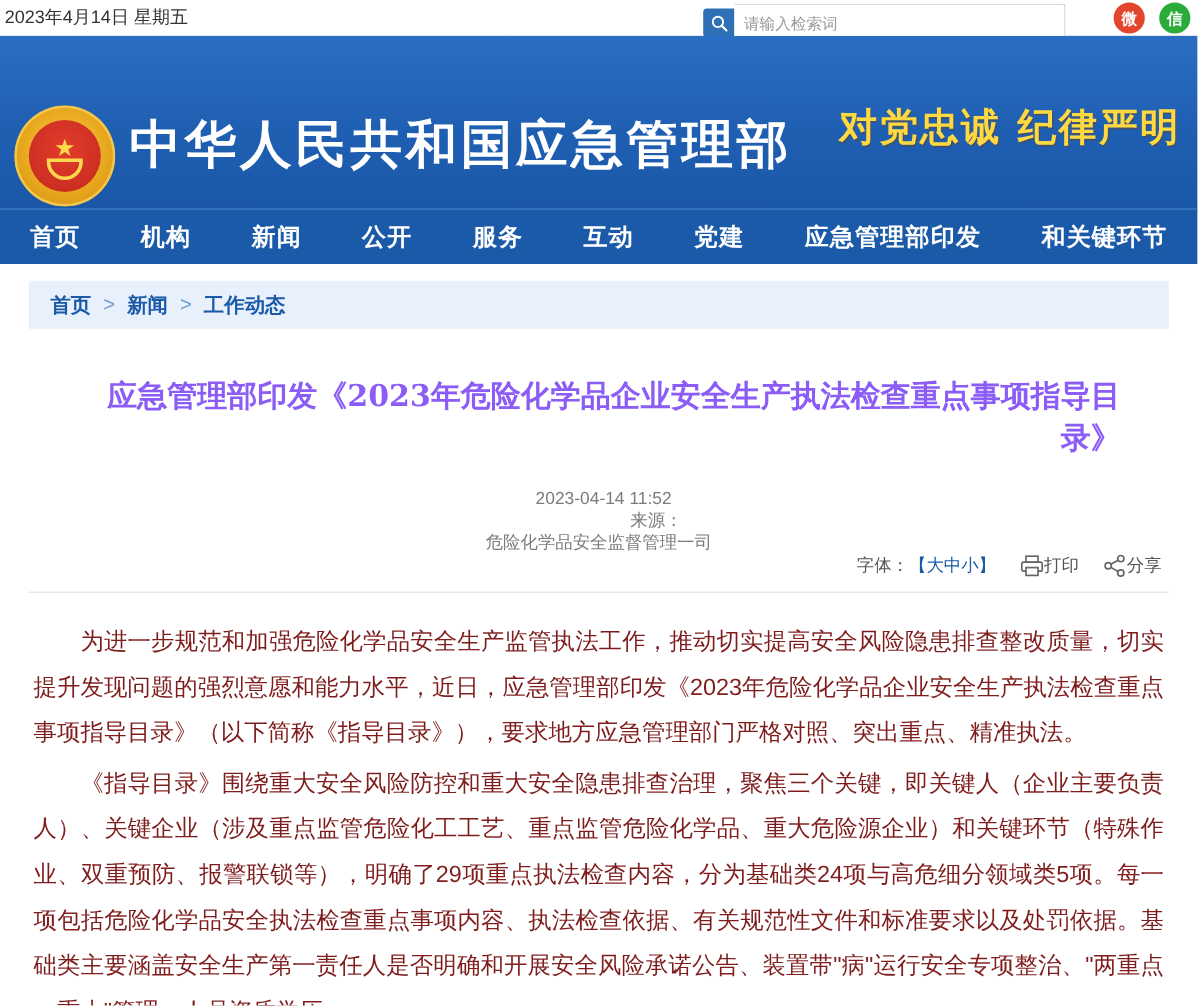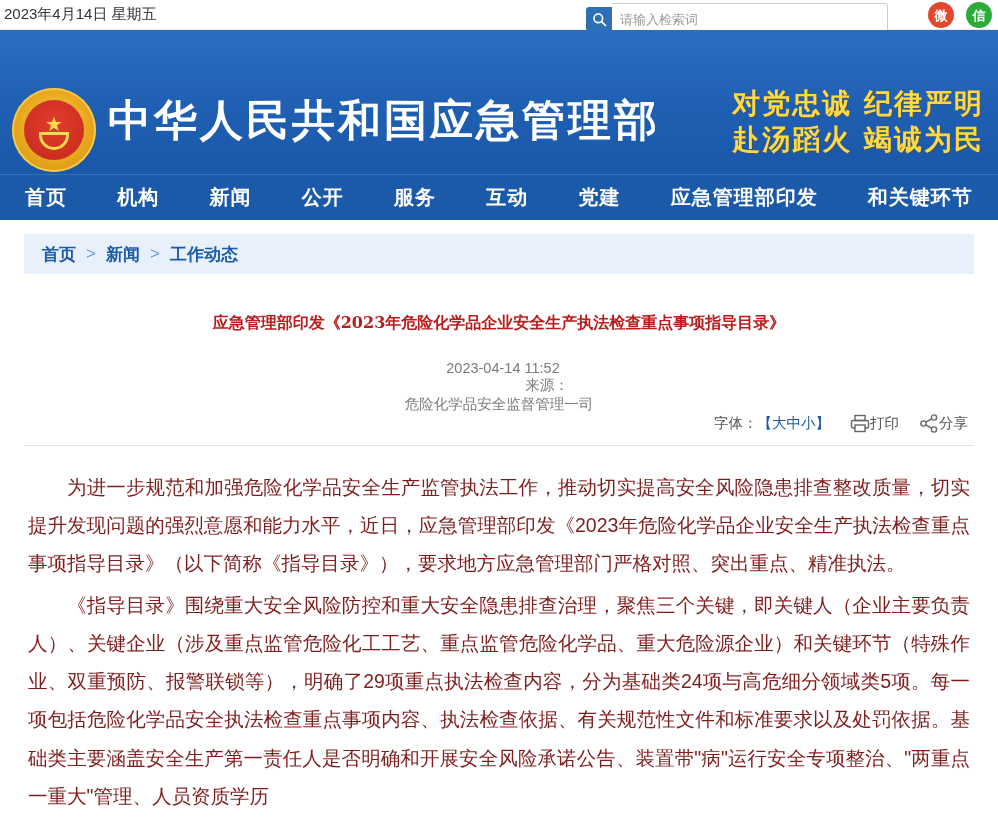--- a/index.html
+++ b/index.html
@@ -134,21 +134,21 @@
     position: absolute;
     right: 14px; top: 56px;
     text-align: right;
     font-family: "DejaVu Serif", serif;
     color: #ffd93f;
     font-weight: bold;
     line-height: 1.28;
     white-space: nowrap;
     text-shadow: 1px 1px 0 rgba(120,60,0,.35);
   }
-  .slogan div { font-size: 28px; letter-spacing: 2px; }
+  .slogan div { font-size: 32px; letter-spacing: 2px; }
 
   
   .nav {
     height: 46px;
     background: #1b5aa8;
     border-top: 1px solid #2f72c0;
     display: flex;
     align-items: center;
   }
   .nav-item {
@@ -178,25 +178,25 @@
   }
   .crumb a { color: #1b5aa8; text-decoration: none; cursor: pointer; font-weight: bold; }
   .crumb .sep { color: #6f9ccd; }
   .crumb .current { color: #1b5aa8; font-weight: bold; }
 
   
   .article {
     padding: 0 24px;
   }
   .headline {
-    text-align: center;
+    text-align: right;
     font-family: "DejaVu Serif", serif;
-    font-size: 16px;
+    font-size: 25px;
     font-weight: bold;
-    color: #b91c1c;
+    color: #8b5cf6;
     padding: 38px 40px 26px 40px;
     line-height: 1.4;
   }
   .meta {
     display: flex;
     align-items: center;
     font-size: 14.5px;
     color: #7b7b7b;
     padding: 0 6px 12px 6px;
     border-bottom: 1px solid #e2e2e2;
@@ -258,21 +258,20 @@
   <div class="emblem">
     <div class="ring">
       <div class="inner"></div>
       <div class="star">★</div>
       <div class="gear"></div>
     </div>
   </div>
   <div class="title-zh">中华人民共和国应急管理部</div>
   <div class="slogan">
     <div>对党忠诚  纪律严明</div>
-    <div>赴汤蹈火  竭诚为民</div>
   </div>
 </div>
 
 <div class="nav">
   <div class="nav-item">首页</div>
   <div class="nav-item">机构</div>
   <div class="nav-item">新闻</div>
   <div class="nav-item">公开</div>
   <div class="nav-item">服务</div>
   <div class="nav-item">互动</div>

